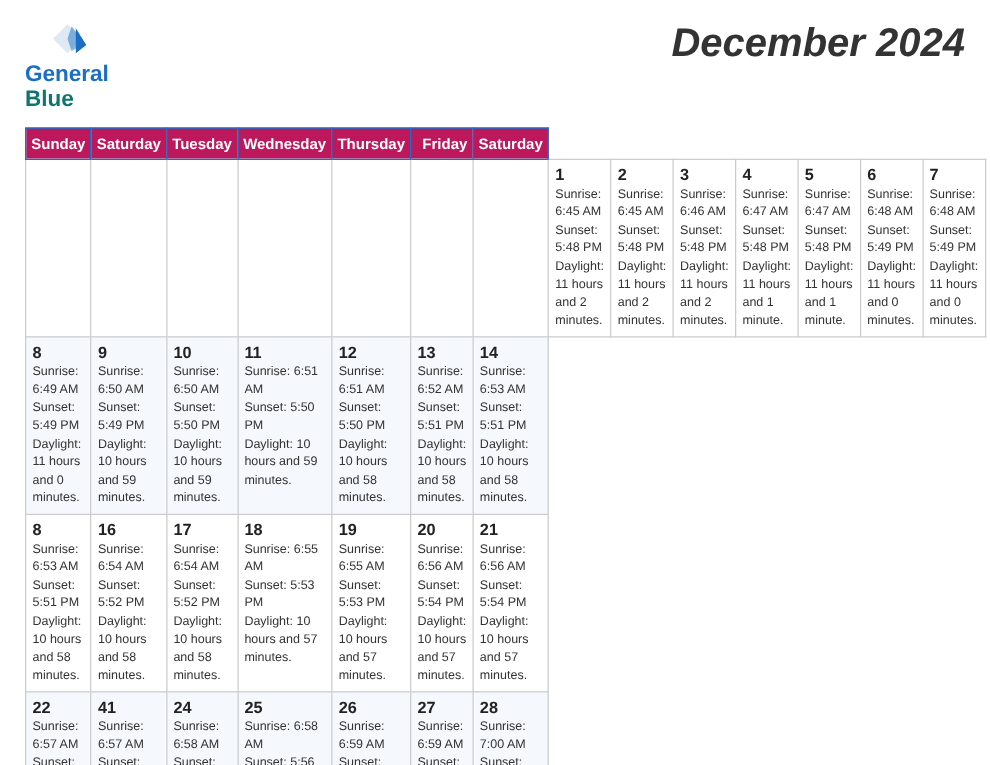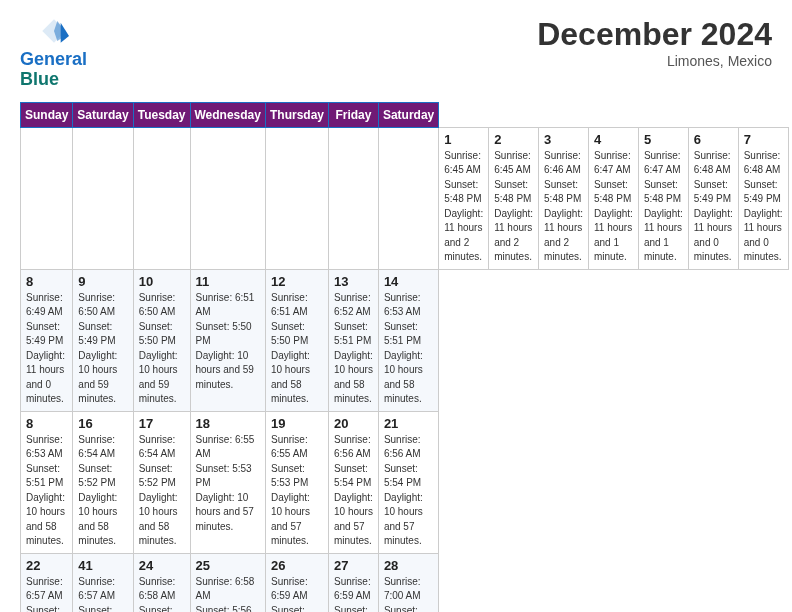--- a/index.html
+++ b/index.html
@@ -34,40 +34,41 @@
     }
     .logo-text span {
       color: #1a6fc4;
     }
     .logo-icon {
       width: 30px;
       height: 30px;
     }
     .title-block {
       text-align: right;
+      font-style: italic;
     }
     .month-title {
       font-size: 32px;
       font-weight: bold;
       color: #333;
     }
     .location {
       font-size: 14px;
       color: #555;
     }
     .calendar {
       width: 100%;
       border-collapse: collapse;
       font-size: 10.5px;
     }
     .calendar th {
-      background: #701a75;
+      background: #be185d;
       color: #fff;
       padding: 5px 4px;
-      text-align: center;
+      text-align: right;
       font-size: 12px;
       font-weight: bold;
       border: 1px solid #1a6fc4;
     }
     .calendar td {
       border: 1px solid #ccc;
       vertical-align: top;
       padding: 4px 5px;
       width: calc(100% / 7);
       min-height: 80px;
@@ -104,21 +105,20 @@
         <polygon points="22,6 34,22 22,30 18,18" fill="#1a6fc4" opacity="0.5"></polygon>
         <polygon points="26,8 36,24 26,32" fill="#1a6fc4"></polygon>
       </svg>
       <div class="logo-text">
         <span>General</span><br>
         <span style="color:#0f766e;">Blue</span>
       </div>
     </div>
     <div class="title-block">
       <div class="month-title">December 2024</div>
-      <div class="location">Limones, Mexico</div>
     </div>
   </div>
 
   <table class="calendar">
     <thead>
       <tr>
         <th>Sunday</th>
         <th>Saturday</th>
         <th>Tuesday</th>
         <th>Wednesday</th>

